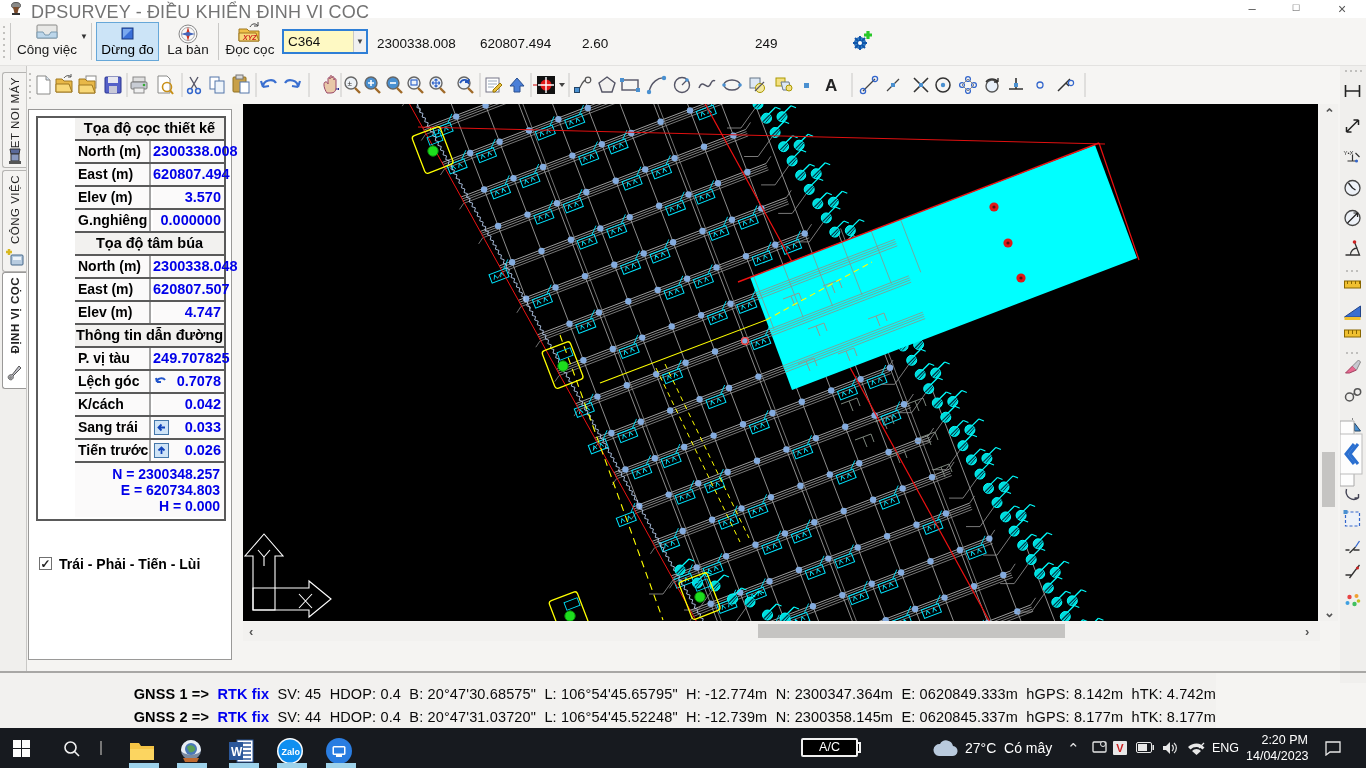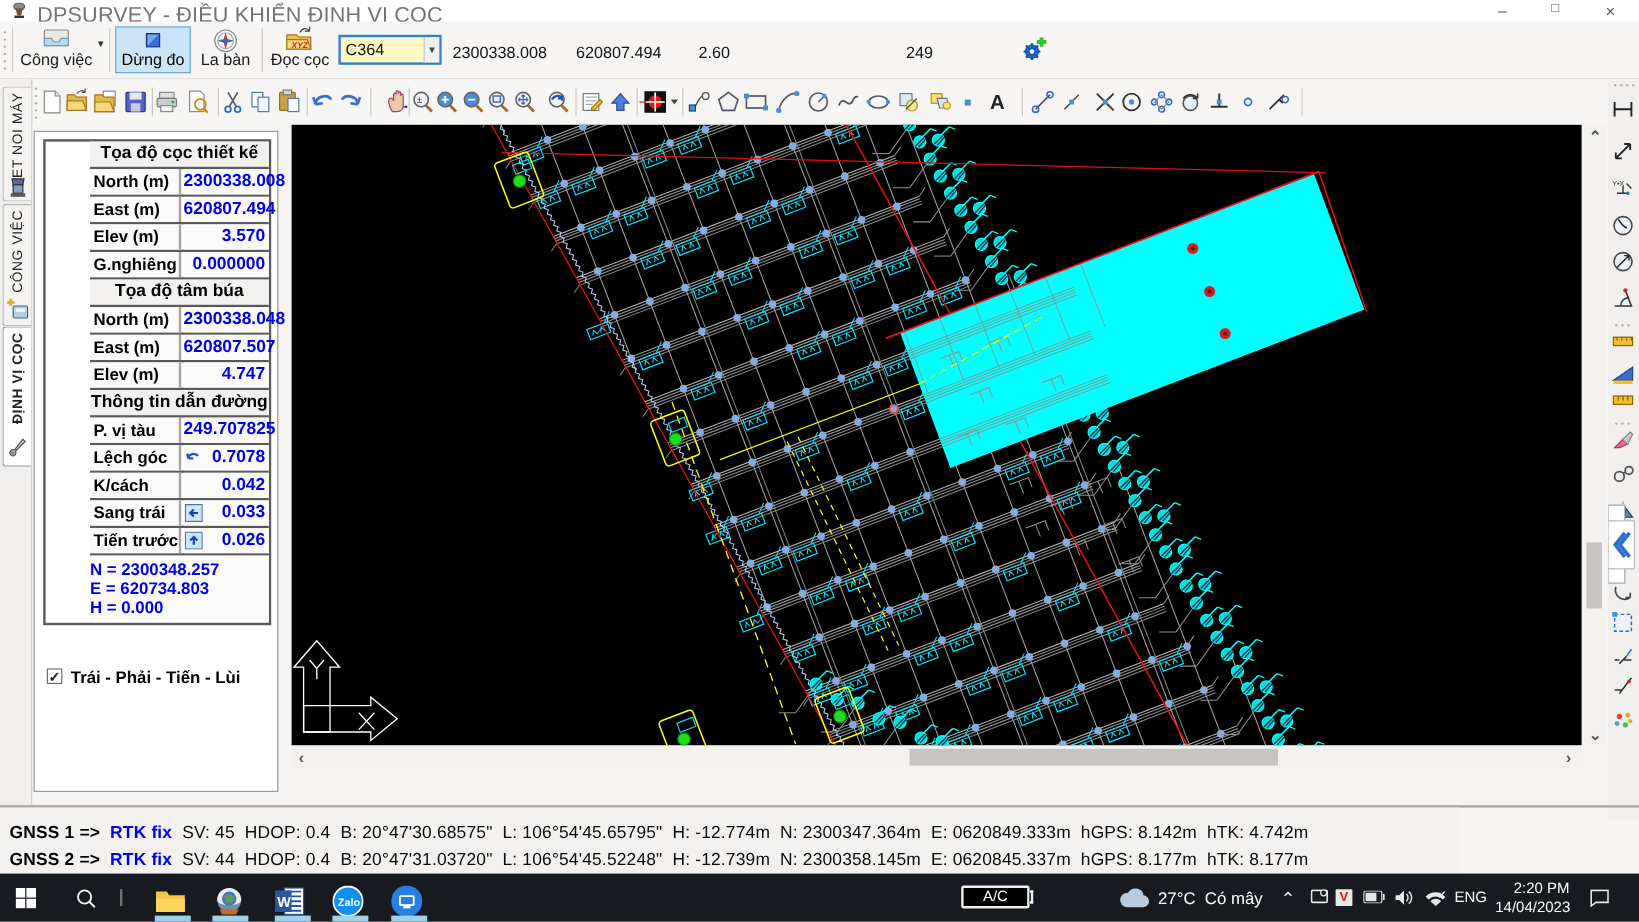--- a/index.html
+++ b/index.html
@@ -20,30 +20,30 @@
 .vtab span{display:block;writing-mode:vertical-rl;transform:rotate(180deg);font-size:11.5px;color:#222;margin:4px auto 0 auto;letter-spacing:0.5px;}
 #panelbg{position:absolute;left:27px;top:104px;width:216px;height:579px;background:#f5f4f2;}
 #panel{position:absolute;left:28px;top:109px;width:204px;height:551px;background:#fff;border:1px solid #9a9998;}
 #ptable{position:absolute;left:7px;top:6px;width:190px;border:2px solid #5a5a5a;background:#fff;}
 .prow{position:relative;border-bottom:2px solid #5a5a5a;height:23px;margin-left:37px;}
 .prow:last-child{border-bottom:none;}
 .phead{font-size:14.5px;font-weight:bold;color:#000;text-align:center;line-height:21px;background:#f2f1ef;height:23px;}
 .plab{position:absolute;left:0;top:0;width:76px;height:21px;border-right:2px solid #a3a3a3;font-size:14px;font-weight:bold;color:#000;padding-left:3px;line-height:21px;background:#fbfafa;white-space:nowrap;overflow:visible;}
 .pval{position:absolute;left:78px;top:0;right:0;height:21px;font-size:14.5px;font-weight:bold;color:#0000e8;text-align:right;padding-right:3px;line-height:21px;background:#fbfafa;}
 .pico{position:absolute;left:79px;top:2.5px;width:15px;height:15px;}
-#pneh{position:relative;height:54px;font-size:14px;font-weight:bold;color:#0000e8;padding:3px 4px 0 0;line-height:16px;background:#fbfafa;}
+#pneh{position:relative;height:54px;font-size:14px;font-weight:bold;color:#0000e8;text-align:right;padding:3px 4px 0 0;line-height:16px;background:#fbfafa;}
 #pcheck{position:absolute;left:10px;top:446px;font-size:14px;font-weight:bold;color:#000;}
 #cbox{position:absolute;left:0px;top:1px;width:13px;height:13px;background:#fff;border:1px solid #707070;font-size:12px;line-height:13px;text-align:center;color:#222;}
 #vscroll{position:absolute;left:1320px;top:104px;width:18px;height:517px;background:#f2f1ef;}
 #vthumb{position:absolute;left:2px;top:348px;width:13px;height:55px;background:#c5c4c2;}
 #hscroll{position:absolute;left:243px;top:622px;width:1077px;height:19px;background:#f2f1ef;}
 #hthumb{position:absolute;left:515px;top:2px;width:307px;height:14px;background:#c5c4c2;}
 .scar{position:absolute;color:#555;font-size:13px;font-weight:bold;}
 #winborder{position:absolute;left:0;top:671px;width:1366px;height:2px;background:#a8a7a5;}
-.gnss{position:absolute;left:0;width:1216px;height:27px;background:#f2f1ef;font-size:14.5px;color:#0a0a0a;white-space:nowrap;letter-spacing:0.14px;}
+.gnss{position:absolute;left:0;width:1216px;height:27px;background:#f2f1ef;font-size:14.5px;color:#0a0a0a;white-space:nowrap;letter-spacing:0.14px;text-align:right;}
 .gnss b.g1{font-weight:bold;color:#000;}
 .gnss b.rtk{font-weight:bold;color:#0000f0;}
 #taskbar{position:absolute;left:0;top:728px;width:1366px;height:40px;background:#171a1f;}
 .tbtxt{color:#fff;font-size:12.5px;}
 .underl{position:absolute;top:35px;height:5px;width:30px;background:#9ed2ea;}
 </style></head><body>
 
 <div id="titlebar">
 <svg class="abs" style="left:9px;top:2px" width="14" height="14" viewBox="0 0 14 14">
       <ellipse cx="7" cy="3.5" rx="4.5" ry="3" fill="#8a8a88" stroke="#555"></ellipse>

